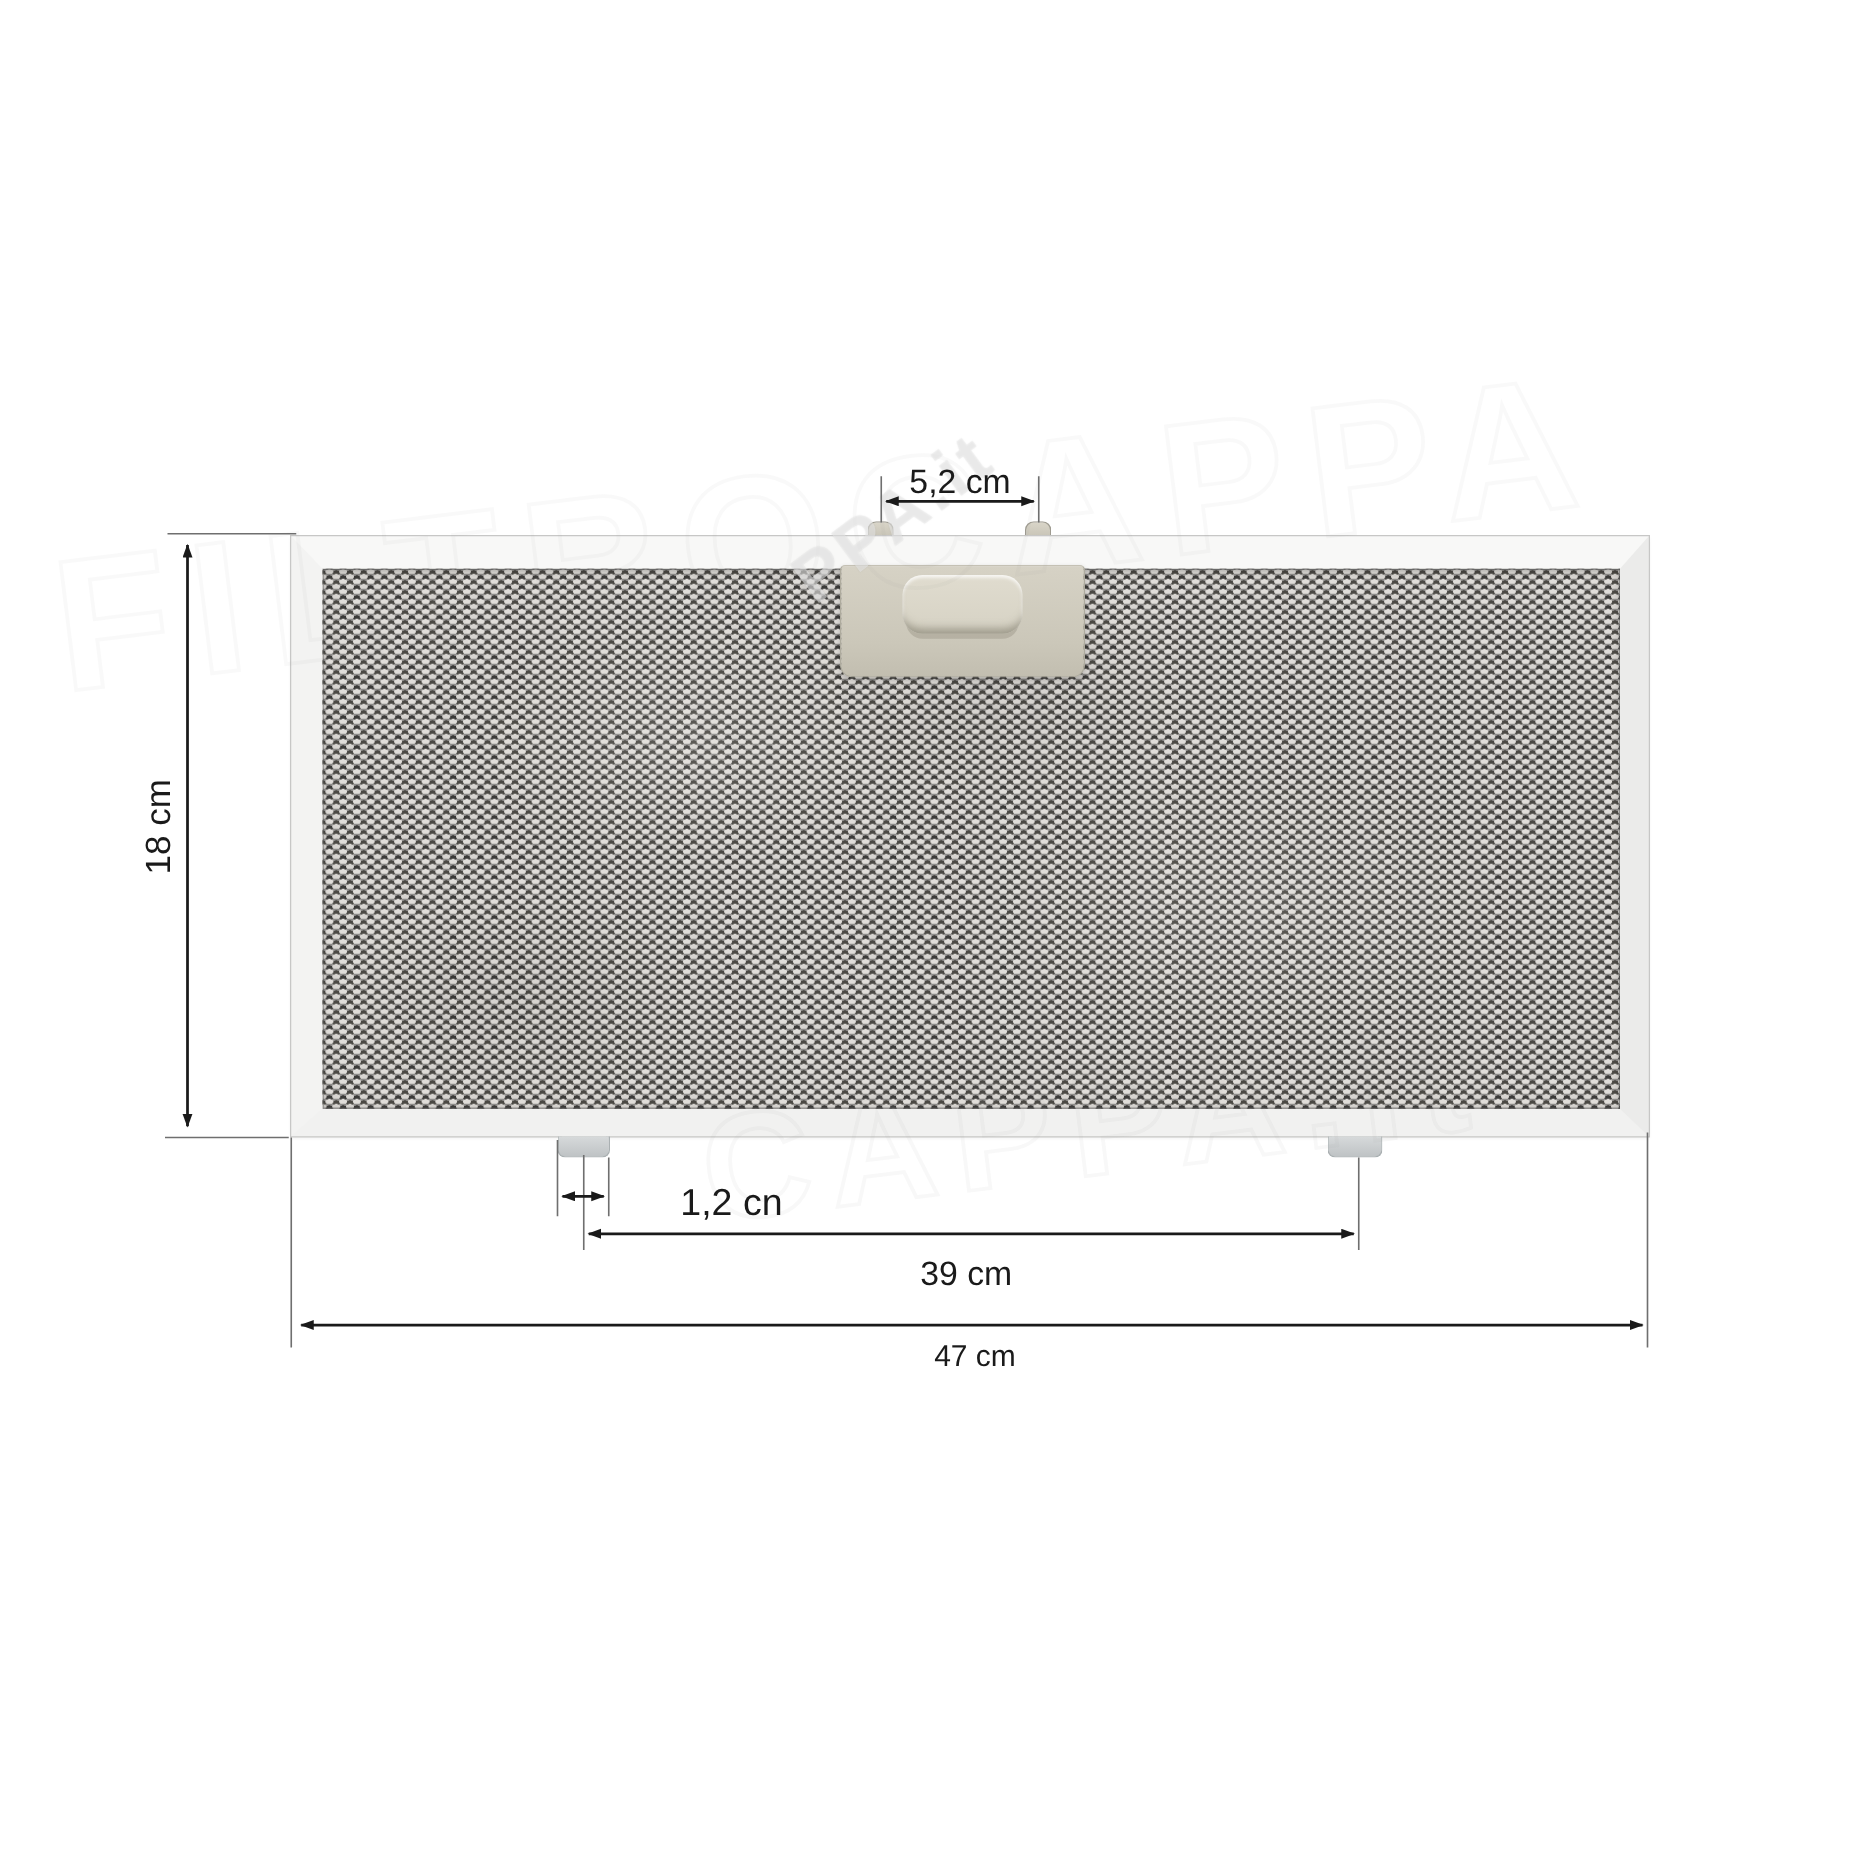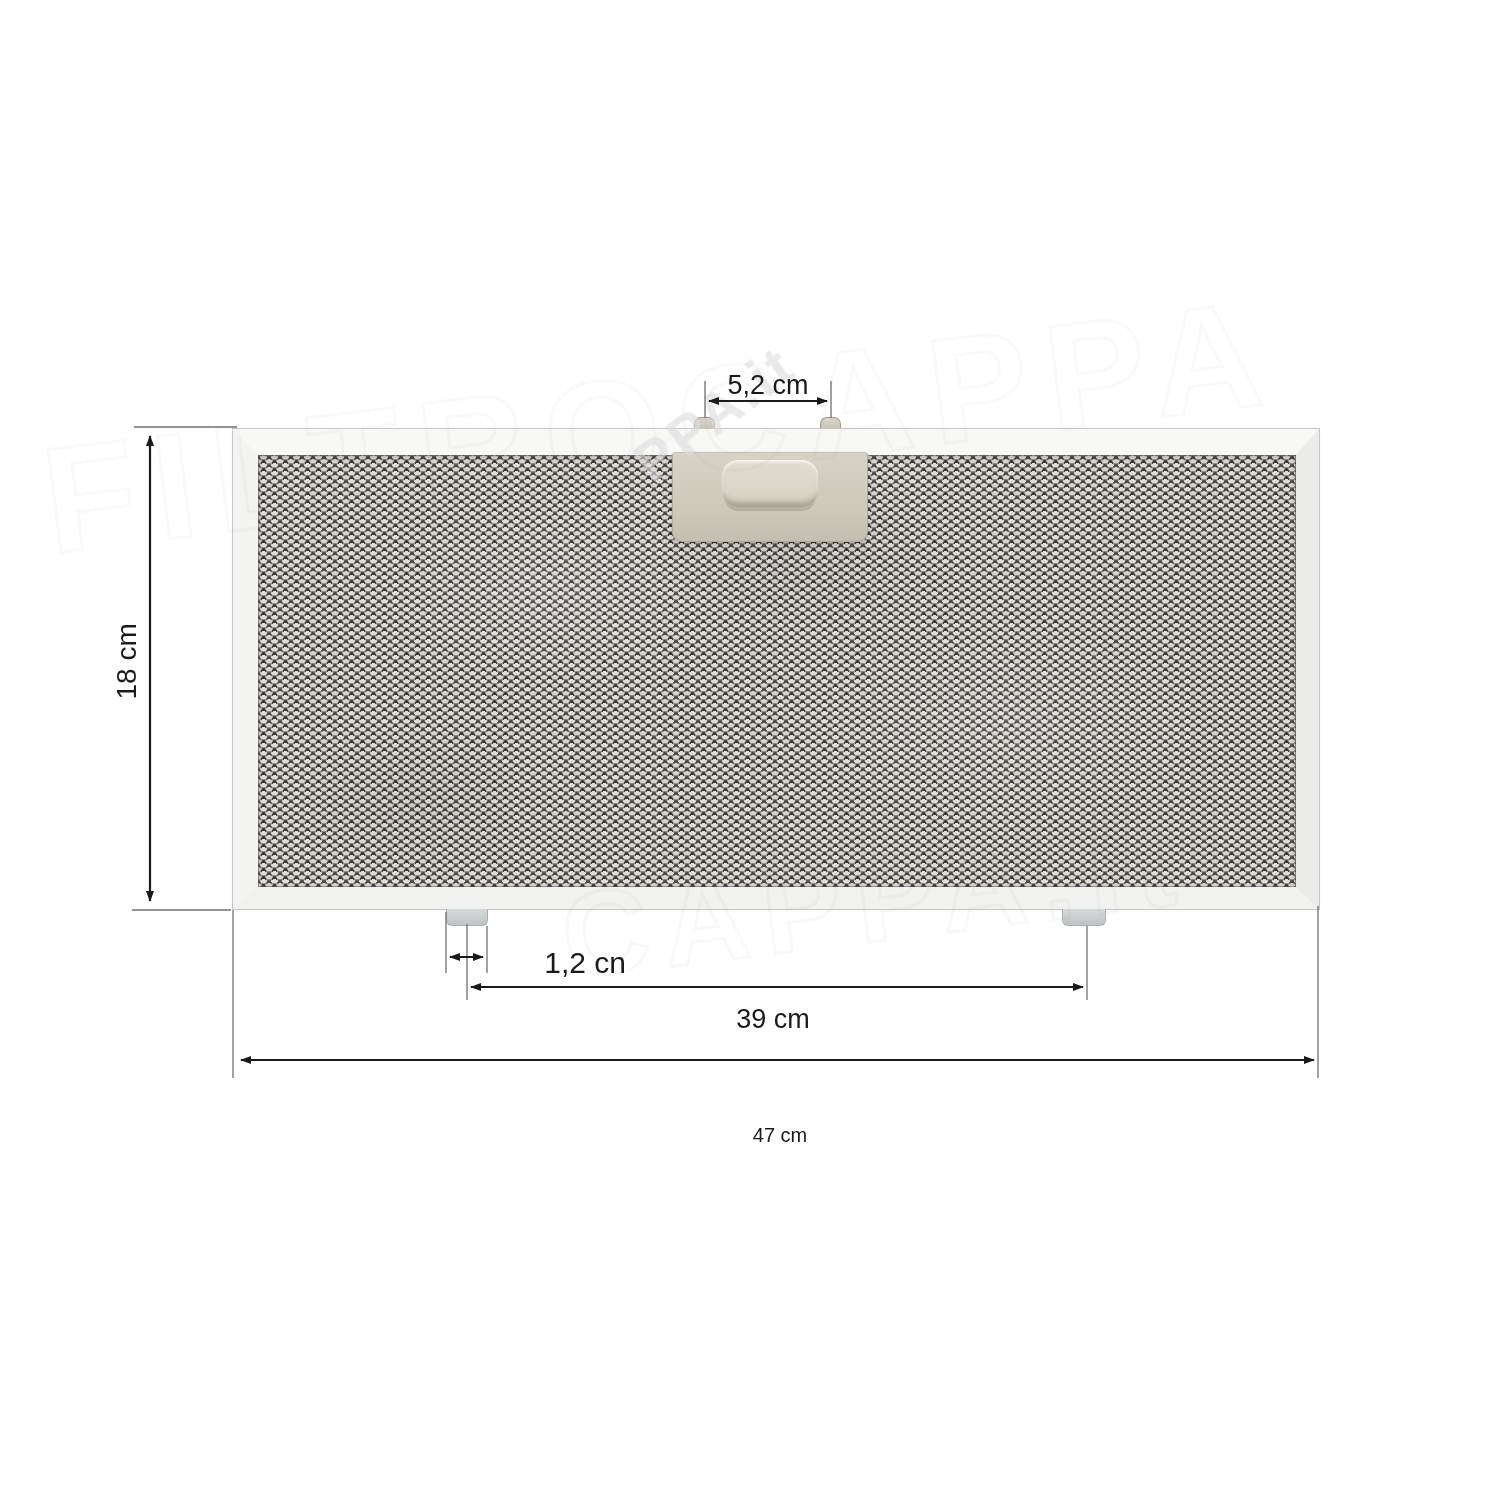--- a/index.html
+++ b/index.html
@@ -152,15 +152,15 @@
   </svg>
 
   <div class="dim-label rot" style="left:66px;top:646px;width:122px;font-size:28px;">18 cm</div>
 
   <div class="dim-label" style="left:708px;top:371px;width:120px;">5,2 cm</div>
 
   <div class="dim-label" style="left:496px;top:946px;width:130px;font-size:30px;text-align:right;">1,2 cn</div>
 
   <div class="dim-label" style="left:713px;top:1005px;width:120px;">39 cm</div>
 
-  <div class="dim-label" style="left:720px;top:1124px;width:120px;font-size:20px;">47 cm</div>
+  <div class="dim-label" style="left:720px;top:1073px;width:120px;font-size:24px;">47 cm</div>
 
 </div>
 
 </body></html>

